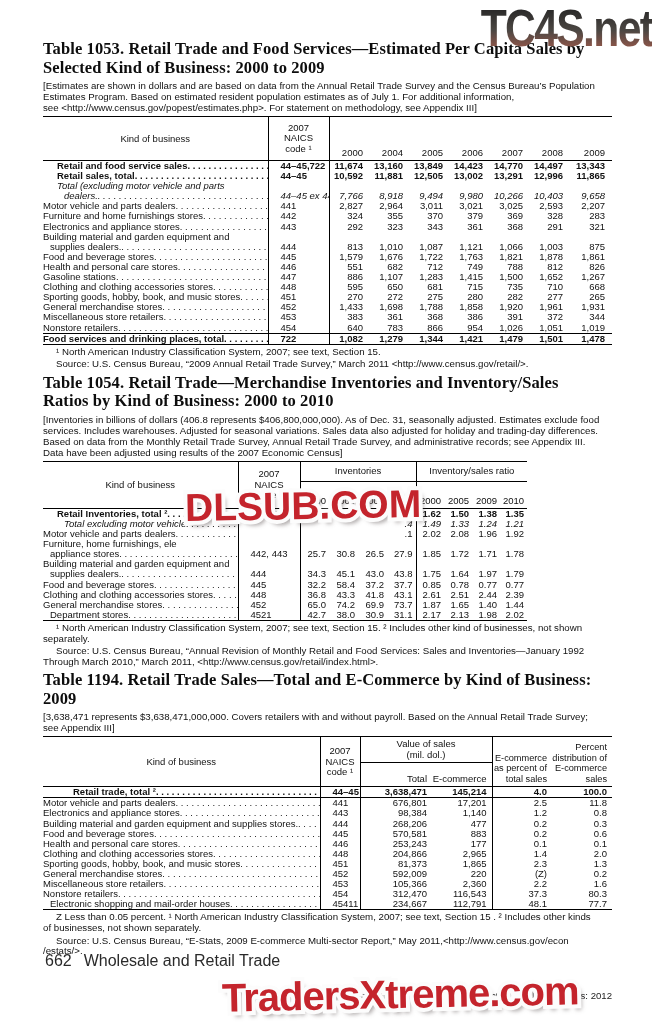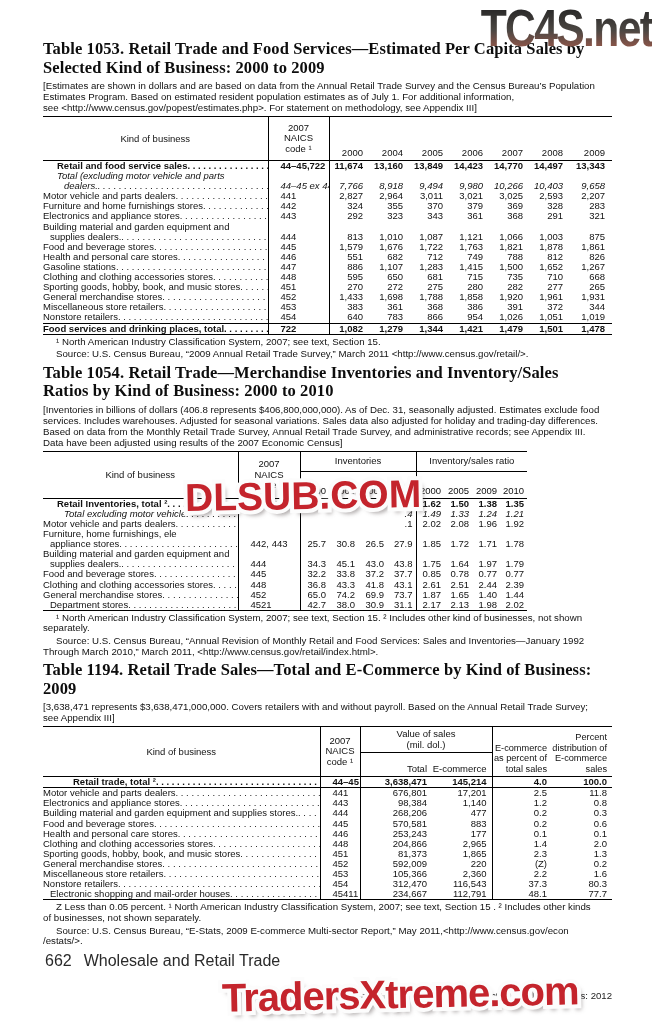--- a/index.html
+++ b/index.html
@@ -126,20 +126,36 @@
               </div>
             </td>
             <td class="code">44–45,722</td>
             <td class="num">11,674</td>
             <td class="num">13,160</td>
             <td class="num">13,849</td>
             <td class="num">14,423</td>
             <td class="num">14,770</td>
             <td class="num">14,497</td>
             <td class="num">13,343</td>
+          </tr>
+          <tr class="b">
+            <td class="lbl">
+              <div class="lw ind2">
+                <span>Retail sales, total</span>
+                <span class="dots"></span>
+              </div>
+            </td>
+            <td class="code">44–45</td>
+            <td class="num">10,592</td>
+            <td class="num">11,881</td>
+            <td class="num">12,505</td>
+            <td class="num">13,002</td>
+            <td class="num">13,291</td>
+            <td class="num">12,996</td>
+            <td class="num">11,865</td>
           </tr>
           <tr class="i">
             <td class="lbl">
               <div class="lw ind2">
                 <span>Total (excluding motor vehicle and parts</span>
               </div>
             </td>
             <td class="code"></td>
             <td class="num"></td>
             <td class="num"></td>
@@ -554,21 +570,21 @@
           </tr>
           <tr>
             <td class="lbl">
               <div class="lw ind0">
                 <span>Food and beverage stores</span>
                 <span class="dots"></span>
               </div>
             </td>
             <td class="code">445</td>
             <td class="num">32.2</td>
-            <td class="num">33.8</td>
+            <td class="num">58.4</td>
             <td class="num">37.2</td>
             <td class="num">37.7</td>
             <td class="num gs">0.85</td>
             <td class="num">0.78</td>
             <td class="num">0.77</td>
             <td class="num">0.77</td>
           </tr>
           <tr>
             <td class="lbl">
               <div class="lw ind0">

